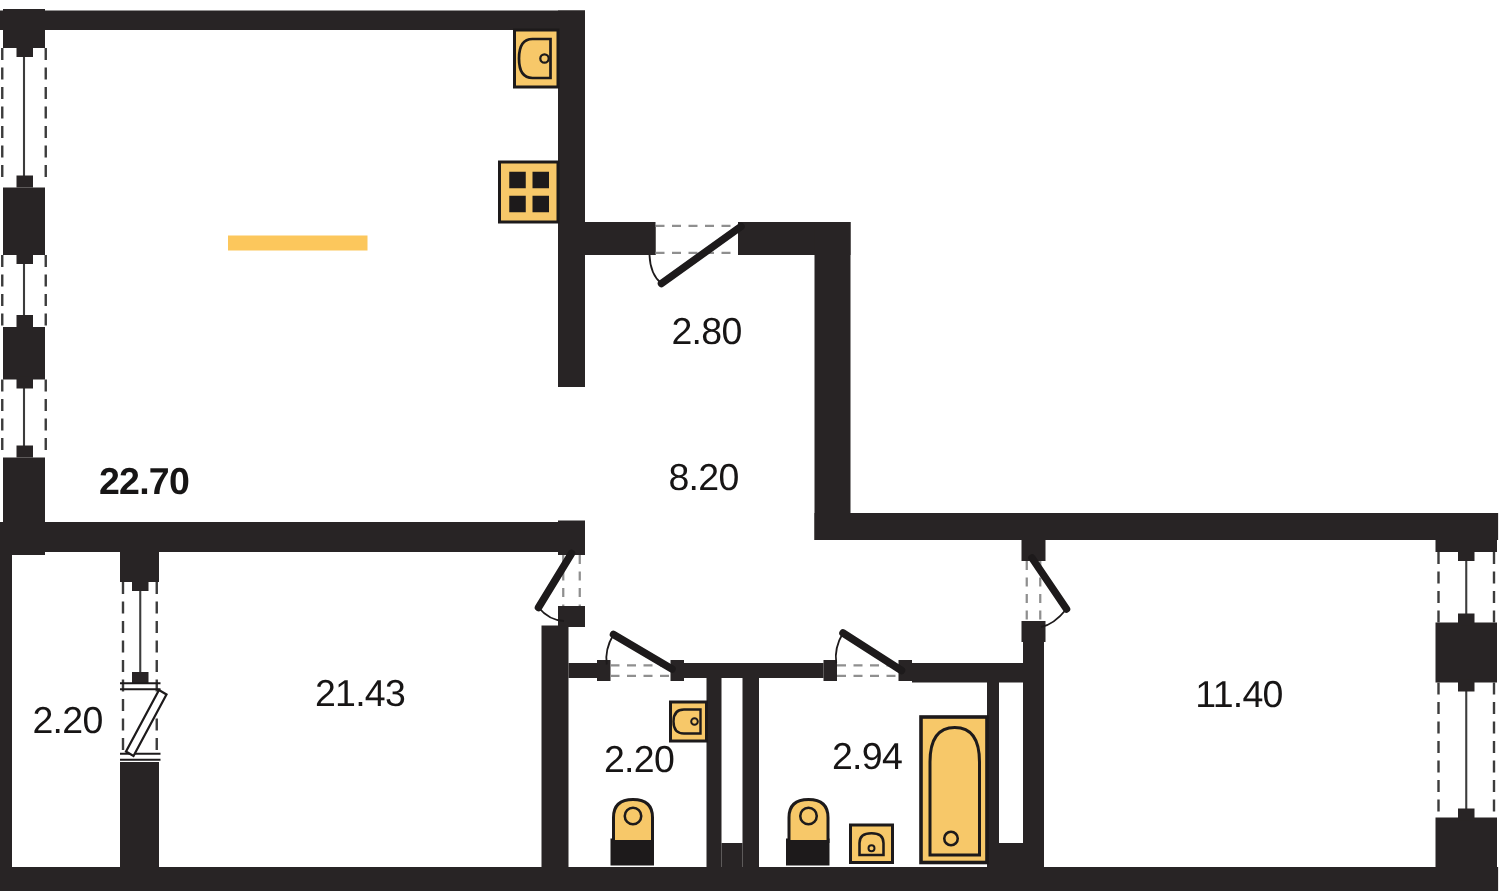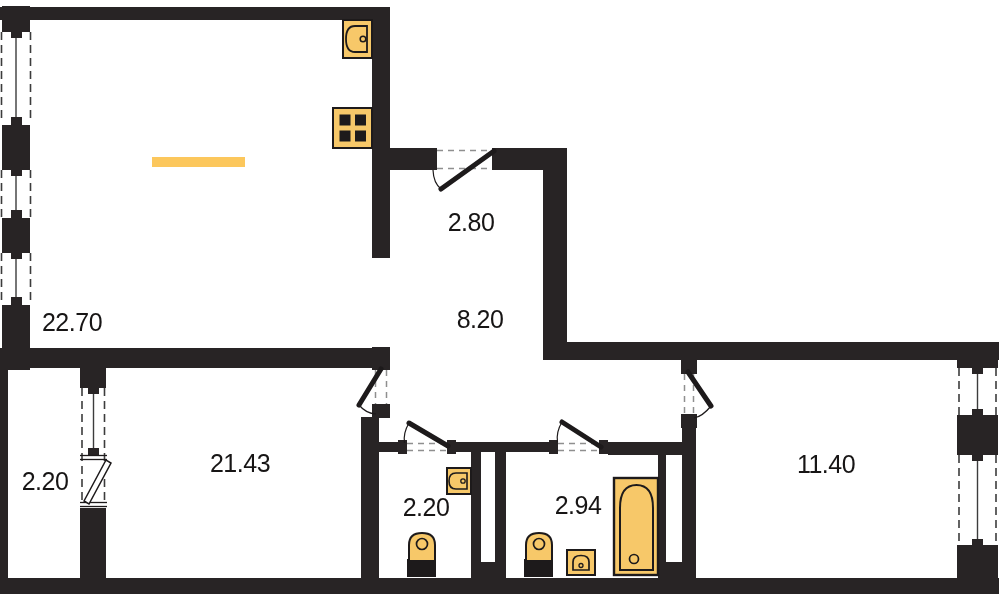--- a/index.html
+++ b/index.html
@@ -187,21 +187,21 @@
       </g>
 
       <g>
         <rect x="614" y="478" width="44" height="97" fill="var(--fixture)" stroke="var(--line)" stroke-width="2.4"></rect>
         <path d="M620,570 V508 Q620,485 636.5,485 Q653,485 653,508 V570 Z" fill="none" stroke="var(--line)" stroke-width="2"></path>
         <circle cx="634" cy="559" r="4.5" fill="none" stroke="var(--line)" stroke-width="1.7"></circle>
       </g>
     </g>
   </svg>
 
-  <div class="area-label" style="left:72px;top:322px;">22.70</div>
+  <div class="area-label" style="left:96px;top:322px;font-weight:bold;">22.70</div>
   <div class="area-label" style="left:471px;top:222px;">2.80</div>
-  <div class="area-label" style="left:480px;top:319px;">8.20</div>
+  <div class="area-label" style="left:469px;top:319px;">8.20</div>
   <div class="area-label" style="left:240px;top:463px;">21.43</div>
   <div class="area-label" style="left:45px;top:481px;">2.20</div>
   <div class="area-label" style="left:426px;top:507px;">2.20</div>
   <div class="area-label" style="left:578px;top:505px;">2.94</div>
   <div class="area-label" style="left:826px;top:464px;">11.40</div>
 </div>
 
 </body></html>

